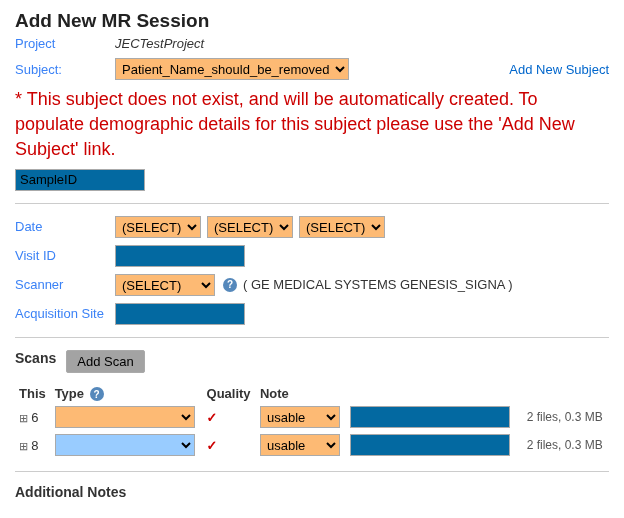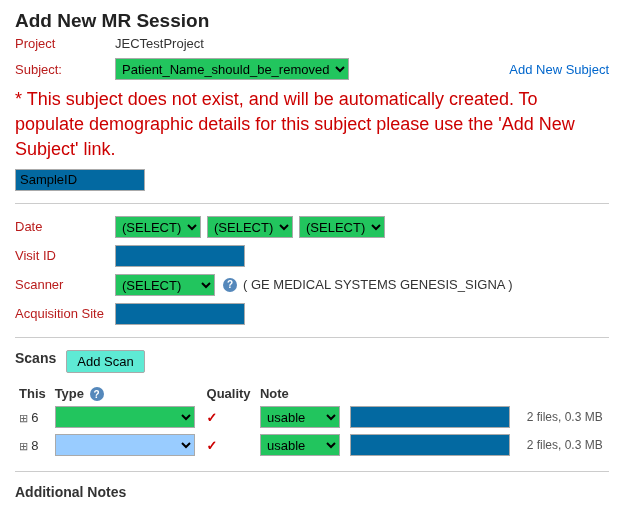--- a/index.html
+++ b/index.html
@@ -22,42 +22,42 @@
       margin-bottom: 10px;
     }
     .form-row {
       display: flex;
       align-items: center;
       margin-bottom: 7px;
     }
     .form-row .label {
       width: 100px;
       font-weight: normal;
-      color: #b91c1c;
+      color: #3b82f6;
       flex-shrink: 0;
     }
     .form-row .value {
       flex: 1;
       display: flex;
       align-items: center;
       gap: 6px;
     }
     input[type="text"] {
       border: 1px solid #aaa;
       padding: 2px 4px;
       font-size: 13px;
       height: 22px;
       background: #0369a1;
     }
     select {
       border: 1px solid #aaa;
       padding: 2px 2px;
       font-size: 13px;
       height: 22px;
-      background: #22c55e;
+      background: #fdba74;
     }
     .subject-row {
       display: flex;
       align-items: center;
       justify-content: space-between;
     }
     .subject-row .left {
       display: flex;
       align-items: center;
       gap: 6px;
@@ -85,21 +85,21 @@
       margin-bottom: 8px;
     }
     .scans-header {
       display: flex;
       align-items: center;
       gap: 10px;
       margin-bottom: 10px;
     }
     .btn {
       border: 1px solid #aaa;
-      background: #5eead4;
+      background: #a3a3a3;
       padding: 3px 10px;
       font-size: 13px;
       cursor: pointer;
       border-radius: 2px;
     }
     .scans-table {
       width: 100%;
       border-collapse: collapse;
       margin-bottom: 10px;
     }
@@ -138,20 +138,21 @@
       padding: 3px;
     }
     .scanner-info {
       color: #333;
       font-size: 13px;
       text-align: center;
     }
     .project-value {
       font-size: 13px;
       color: #333;
+      font-style: italic;
     }
   </style>
 </head>
 <body>
 
 <h2>Add New MR Session</h2>
 
 <div class="form-section">
 
   <div class="form-row">

